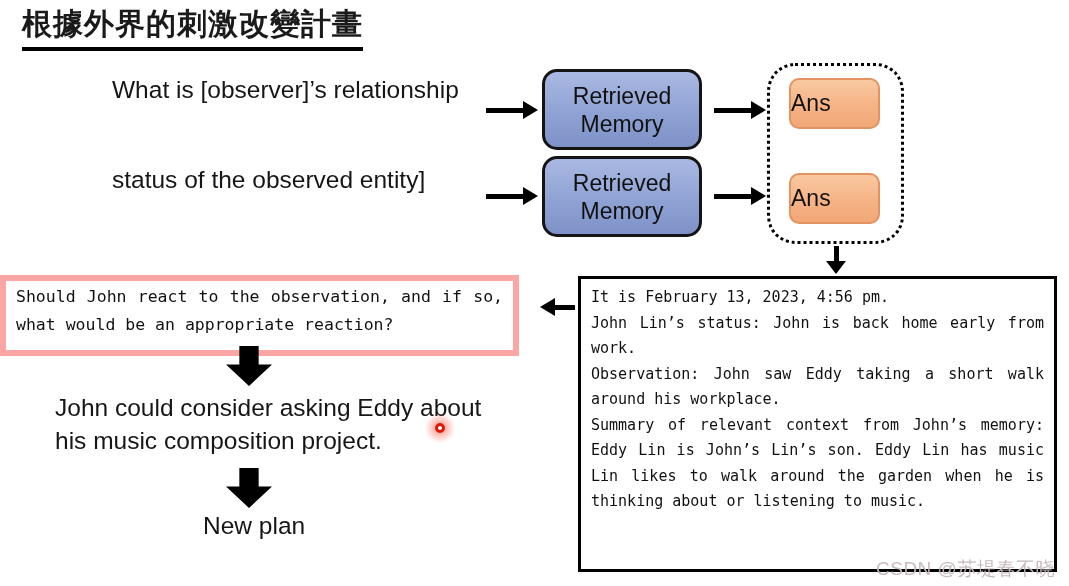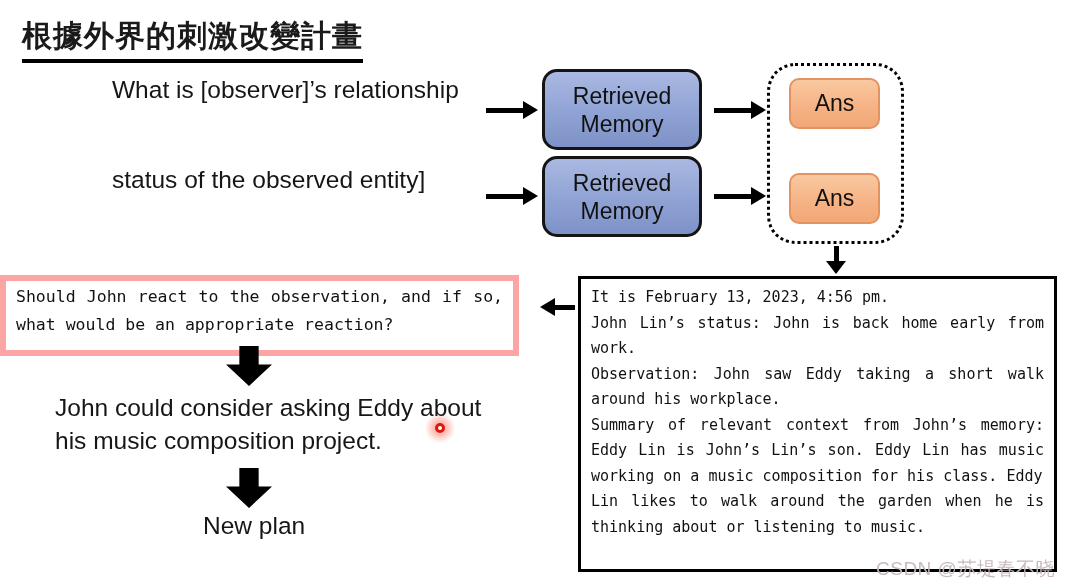--- a/index.html
+++ b/index.html
@@ -17,21 +17,20 @@
   .title {
     position: absolute;
     left: 22px;
     top: 4px;
     font-size: 30px;
     font-weight: bold;
     letter-spacing: 1px;
     border-bottom: 4px solid #000;
     padding-bottom: 2px;
     display: inline-block;
-    margin-top: 12px;
   }
   
   .question {
     position: absolute;
     left: 112px;
     font-size: 24.5px;
     line-height: 33px;
     color: #161616;
   }
   .q1 { top: 73px; }
@@ -72,21 +71,21 @@
   .ans-box {
     position: absolute;
     left: 789px;
     width: 91px;
     height: 51px;
     background: linear-gradient(180deg, #f9c9a0 0%, #f5b184 60%, #f2a878 100%);
     border: 2px solid #e2935f;
     border-radius: 10px;
     display: flex;
     align-items: center;
-    justify-content: center;
+    justify-content: flex-start;
     font-size: 23px;
     color: #111;
   }
   .ans1 { top: 78px; }
   .ans2 { top: 173px; }
 
   
   .harrow { position: absolute; height: 18px; }
   .harrow .shaft { position: absolute; left: 0; right: 13px; top: 6.5px; height: 5px; background: #000; }
   .harrow .head {
@@ -249,21 +248,20 @@
   </div>
 
   <div class="summary-box">
     <div class="line">It is February 13, 2023, 4:56 pm.</div>
     <div class="line j">John Lin’s status: John is back home early from</div>
     <div class="line">work.</div>
     <div class="line j">Observation: John saw Eddy taking a short walk</div>
     <div class="line">around his workplace.</div>
     <div class="line j">Summary of relevant context from John’s memory:</div>
     <div class="line j">Eddy Lin is John’s Lin’s son. Eddy Lin has music</div>
-    <div class="line">working on a music composition for his class. Eddy</div>
     <div class="line j">Lin likes to walk around the garden when he is</div>
     <div class="line">thinking about or listening to music.</div>
   </div>
 
   <div class="harrow harrow-left" style="left:540px; top:298px; width:35px;">
     <div class="shaft"></div>
     <div class="head"></div>
   </div>
 
   <div class="qbox">

